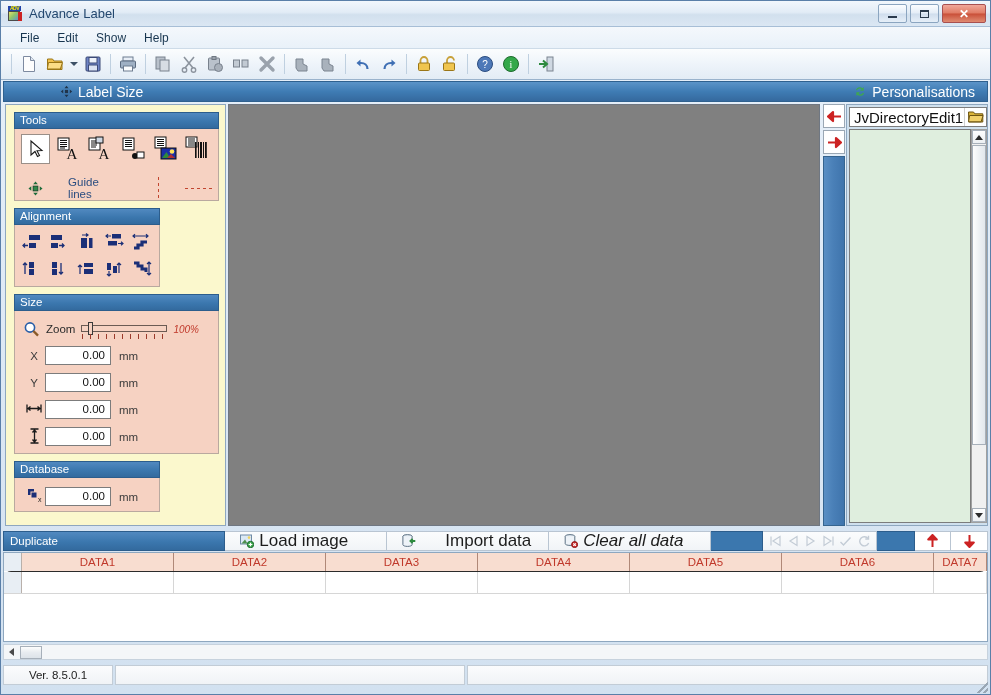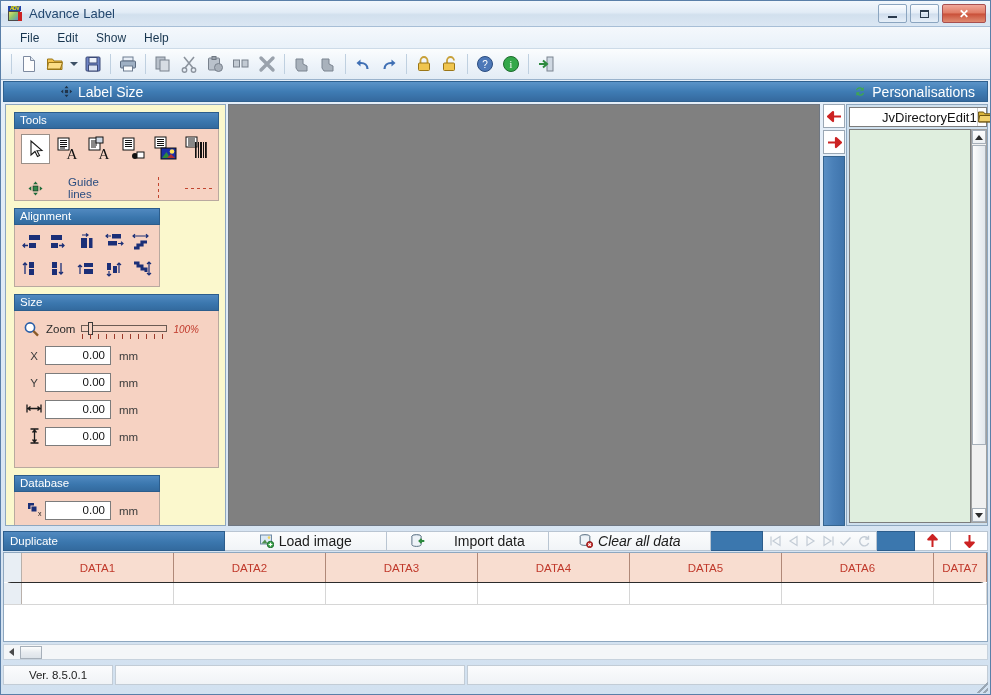--- a/index.html
+++ b/index.html
@@ -134,21 +134,21 @@
   #guide-v { margin-left:34px; width:1px;height:22px;
      background:repeating-linear-gradient(180deg,#c1452f 0 3px, transparent 3px 6px);}
   #guide-h { margin-left:26px; width:28px;height:1px;
      background:repeating-linear-gradient(90deg,#c1452f 0 3px, transparent 3px 6px);}
 
   #align-grp { width:146px; }
   #align-body { padding:5px 4px; }
   .align-row { display:flex; gap:2px; }
   .align-btn { width:26px;height:24px; display:flex;align-items:center;justify-content:center;}
 
-  #size-body { padding:6px 8px 18px 8px; }
+  #size-body { padding:6px 8px 4px 8px; }
   #zoom-row { display:flex; align-items:center; gap:6px; height:24px;}
   #zoom-slider { position:relative; width:86px; height:16px;}
   #zoom-track { position:absolute; left:0; top:4px; width:86px;height:7px;
      background:#f6d2c2; border:1px solid #6b5b54; }
   #zoom-thumb { position:absolute; left:7px; top:1px; width:5px;height:13px;
      background:#f6d2c2; border:1px solid #3a3a3a;}
   #zoom-ticks { position:absolute; left:1px; top:13px; width:84px; height:5px;
      background:repeating-linear-gradient(90deg,#9b3b2c 0 1px, transparent 1px 8px);}
   #zoom-pct { color:#c0392b; font-size:10px;font-style:italic; }
   .num-row { display:flex; align-items:center; height:25px; margin-top:2px;}
@@ -186,21 +186,21 @@
   #rightpanel {
     position:absolute; left:845px; top:103px; width:142px; height:422px;
     background:#cfe0ee;
     border:1px solid #8ea7bf;
   }
   #dir-edit {
     position:absolute; left:2px; top:2px; width:138px; height:20px;
     background:#ffffff; border:1px solid #7c7c7c;
     display:flex; align-items:center;
   }
-  #dir-edit-text { flex:1; padding-left:4px; font-size:13px; color:#111;margin-left:28px;}
+  #dir-edit-text { flex:1; padding-left:4px; font-size:15px; color:#111;}
   #dir-edit-btn { width:22px;height:18px; display:flex;align-items:center;justify-content:center;
      border-left:1px solid #cfcfcf;}
   #dir-list {
     position:absolute; left:2px; top:24px; width:122px; height:394px;
     background:#dfeede; border:1px solid #7c7c7c;
   }
   #dir-scroll {
     position:absolute; left:124px; top:24px; width:16px; height:394px;
     background:#f0f0f0; border:1px solid #a0a0a0;
   }
@@ -224,22 +224,22 @@
     display:flex; align-items:stretch;
   }
   #db-title {
     width:225px; background: linear-gradient(180deg,#5189c0 0%,#3b77ae 55%,#336a9e 100%);
     border:1px solid #2c5d8c; color:#fff; font-size:11.5px; padding-left:6px;
     display:flex; align-items:center;
   }
   .db-btn {
     flex:none; background:linear-gradient(180deg,#fbfcfd 0%,#f1f4f7 100%);
     border:1px solid #b9c5d2; border-left:none;
-    display:flex; align-items:center; justify-content:center; gap:5px;
-    font-size:14px; color:#1c1c1c;
+    display:flex; align-items:center; justify-content:flex-start; gap:5px;
+    font-size:17px; color:#1c1c1c;padding-left:15px;
   }
   #db-loadimg{width:162px;}
   #db-importdata{width:162px;gap:29px;}
   #db-clearall{width:162px; font-style:italic;}
   #db-blue1 { width:52px; background:#3b77ae; border:1px solid #2c5d8c; border-left:none;}
   #db-nav {
     width:116px; background:linear-gradient(180deg,#fbfcfd 0%,#f1f4f7 100%);
     border:1px solid #b9c5d2; border-left:none; display:flex; align-items:center;
     justify-content:space-around; padding:0 4px;
   }
@@ -248,21 +248,21 @@
     width:37px; background:#ffffff; border:1px solid #b9c5d2; border-left:none;
     display:flex;align-items:center;justify-content:center;
   }
 
   
   #grid {
     position:absolute; left:2px; top:551px; width:985px; height:90px;
     background:#ffffff; border:1px solid #8ea7bf;
     overflow:hidden;
   }
-  #grid-head { display:flex; height:30px; border-bottom:1px solid #2b2b2b;border-radius:7px; }
+  #grid-head { display:flex; height:19px; border-bottom:1px solid #2b2b2b;border-radius:7px; }
   #grid-head .corner { width:18px; background:#e8eef4; border-right:1px solid #b9b0aa;}
   #grid-head .gh {
     background:#f8ddd0; border-right:1px solid #b08878;
     color:#c0392b; font-size:11.5px; display:flex; align-items:center; justify-content:center;
   }
   .grid-row { display:flex; height:22px; border-bottom:1px solid #d6d6d6;}
   .grid-row .corner { width:18px; background:#e8eef4; border-right:1px solid #b9b0aa;}
   .grid-row .gc { background:#ffffff; border-right:1px solid #d6d6d6;}
 
   

